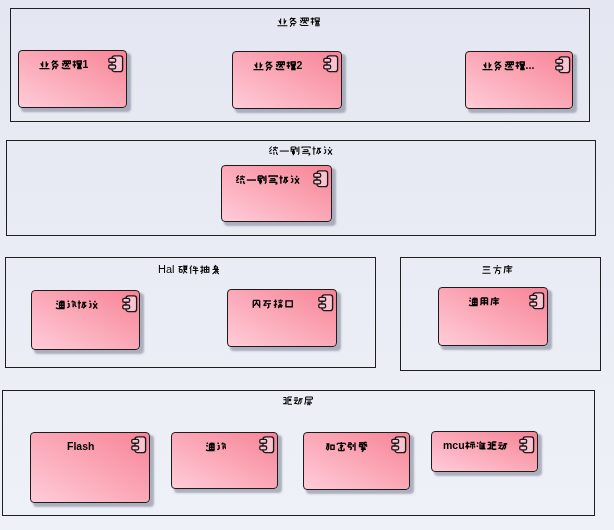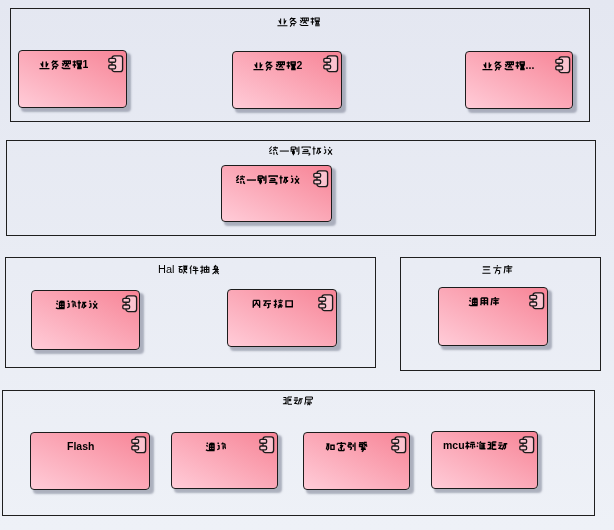--- a/index.html
+++ b/index.html
@@ -138,21 +138,21 @@
       <path transform="translate(0.00,1.6) scale(0.4542)" d="M4 2L6 5M3 8L6 11M2 18L6 20H21M10 4H21M15 2V4M10 7H20V18H10ZM15 7V18M10 12.5H20" fill="none" stroke="#000" stroke-width="3.0"></path>
       <path transform="translate(10.90,1.6) scale(0.4542)" d="M5 3H19M5 3V15L4 19M19 3V19M5 9H19M5 14H19M12 3V19" fill="none" stroke="#000" stroke-width="3.0"></path>
       <path transform="translate(21.80,1.6) scale(0.4542)" d="M12 1V4M3 5H21M5 5L3 19M8 9H19M13 7V19M7 14H20" fill="none" stroke="#000" stroke-width="3.0"></path>
     </svg>
     <svg style="position:absolute;right:1.6px;top:3.9px" width="16" height="20" viewBox="0 0 16 20">
 <rect x="4" y="0.9" width="10.6" height="15.7" rx="2.4" fill="#fbc3cf" stroke="#1b1b1b" stroke-width="1.35"></rect>
 <rect x="0.8" y="3.3" width="6.8" height="3.9" rx="1.3" fill="#fbc3cf" stroke="#1b1b1b" stroke-width="1.35"></rect>
 <rect x="0.8" y="10.0" width="6.8" height="3.9" rx="1.3" fill="#fbc3cf" stroke="#1b1b1b" stroke-width="1.35"></rect>
 </svg>
   </div>
-<div class="comp" style="left:30.3px;top:431.5px;width:119.3px;height:58px">
+<div class="comp" style="left:30.3px;top:431.5px;width:119.3px;height:71px">
     <svg style="position:absolute;left:35.9px;top:7.0px" width="27.4" height="13" viewBox="0 0 27.4 13">
       <text x="0.00" y="10.4" font-family="Liberation Sans" font-size="10.5" font-weight="bold" fill="#000">Flash</text>
     </svg>
     <svg style="position:absolute;right:1.6px;top:3.9px" width="16" height="20" viewBox="0 0 16 20">
 <rect x="4" y="0.9" width="10.6" height="15.7" rx="2.4" fill="#fbc3cf" stroke="#1b1b1b" stroke-width="1.35"></rect>
 <rect x="0.8" y="3.3" width="6.8" height="3.9" rx="1.3" fill="#fbc3cf" stroke="#1b1b1b" stroke-width="1.35"></rect>
 <rect x="0.8" y="10.0" width="6.8" height="3.9" rx="1.3" fill="#fbc3cf" stroke="#1b1b1b" stroke-width="1.35"></rect>
 </svg>
   </div>
 <div class="comp" style="left:171px;top:431.5px;width:106.8px;height:57.8px">
@@ -172,21 +172,21 @@
       <path transform="translate(10.90,1.6) scale(0.4542)" d="M12 1V3M3 4H21M3 4V7M21 4V7M9 8L15 12M16 8L9 14M12 6V9M6 15V20M12 13V20M18 15V20M6 20H18" fill="none" stroke="#000" stroke-width="3.0"></path>
       <path transform="translate(21.80,1.6) scale(0.4542)" d="M3 3H10M10 3V7M3 7H10M3 7V12M3 12H10M10 12V16L7 18M14 6V12M18 2V20" fill="none" stroke="#000" stroke-width="3.0"></path>
       <path transform="translate(32.70,1.6) scale(0.4542)" d="M3 3H12M5 1V5M10 1V5M4 7H11V11H4ZM15 1L12 5M14 2H20M14 5L21 11M20 5L14 11M8 14H17M7 17H18M12 13V20L9 22" fill="none" stroke="#000" stroke-width="3.0"></path>
     </svg>
     <svg style="position:absolute;right:1.6px;top:3.9px" width="16" height="20" viewBox="0 0 16 20">
 <rect x="4" y="0.9" width="10.6" height="15.7" rx="2.4" fill="#fbc3cf" stroke="#1b1b1b" stroke-width="1.35"></rect>
 <rect x="0.8" y="3.3" width="6.8" height="3.9" rx="1.3" fill="#fbc3cf" stroke="#1b1b1b" stroke-width="1.35"></rect>
 <rect x="0.8" y="10.0" width="6.8" height="3.9" rx="1.3" fill="#fbc3cf" stroke="#1b1b1b" stroke-width="1.35"></rect>
 </svg>
   </div>
-<div class="comp" style="left:431px;top:431.3px;width:107px;height:58px">
+<div class="comp" style="left:431px;top:431.3px;width:107px;height:41px">
     <svg style="position:absolute;left:10.9px;top:7.0px" width="65.2" height="13" viewBox="0 0 65.2 13">
       <text x="0.00" y="10.4" font-family="Liberation Sans" font-size="10.5" font-weight="bold" fill="#000">mcu</text>
       <path transform="translate(21.59,1.6) scale(0.4542)" d="M2 6H11M6 2V19M6 10L2 15M6 10L10 15M13 4H22M12 8H23M17.5 8V18M14 11L12 15M21 11L23 15" fill="none" stroke="#000" stroke-width="3.0"></path>
       <path transform="translate(32.49,1.6) scale(0.4542)" d="M4 4L6 7M3 11L5 14M12 2L9 6M10 7V19M12 6H22M17 6V18M12 10H21M12 14H21M11 18H22" fill="none" stroke="#000" stroke-width="3.0"></path>
       <path transform="translate(43.39,1.6) scale(0.4542)" d="M3 4H9M9 4V15L6 17M3 9H9M2 18H11M13 3H22M13 3V19M13 19H22M15 7L20 12M20 7L15 12" fill="none" stroke="#000" stroke-width="3.0"></path>
       <path transform="translate(54.29,1.6) scale(0.4542)" d="M3 5H11M2 10H12M8 12L4 17L10 18M14 7H22M18 7V15L15 19M16 7L11 20" fill="none" stroke="#000" stroke-width="3.0"></path>
     </svg>
     <svg style="position:absolute;right:1.6px;top:3.9px" width="16" height="20" viewBox="0 0 16 20">
 <rect x="4" y="0.9" width="10.6" height="15.7" rx="2.4" fill="#fbc3cf" stroke="#1b1b1b" stroke-width="1.35"></rect>
 <rect x="0.8" y="3.3" width="6.8" height="3.9" rx="1.3" fill="#fbc3cf" stroke="#1b1b1b" stroke-width="1.35"></rect>

